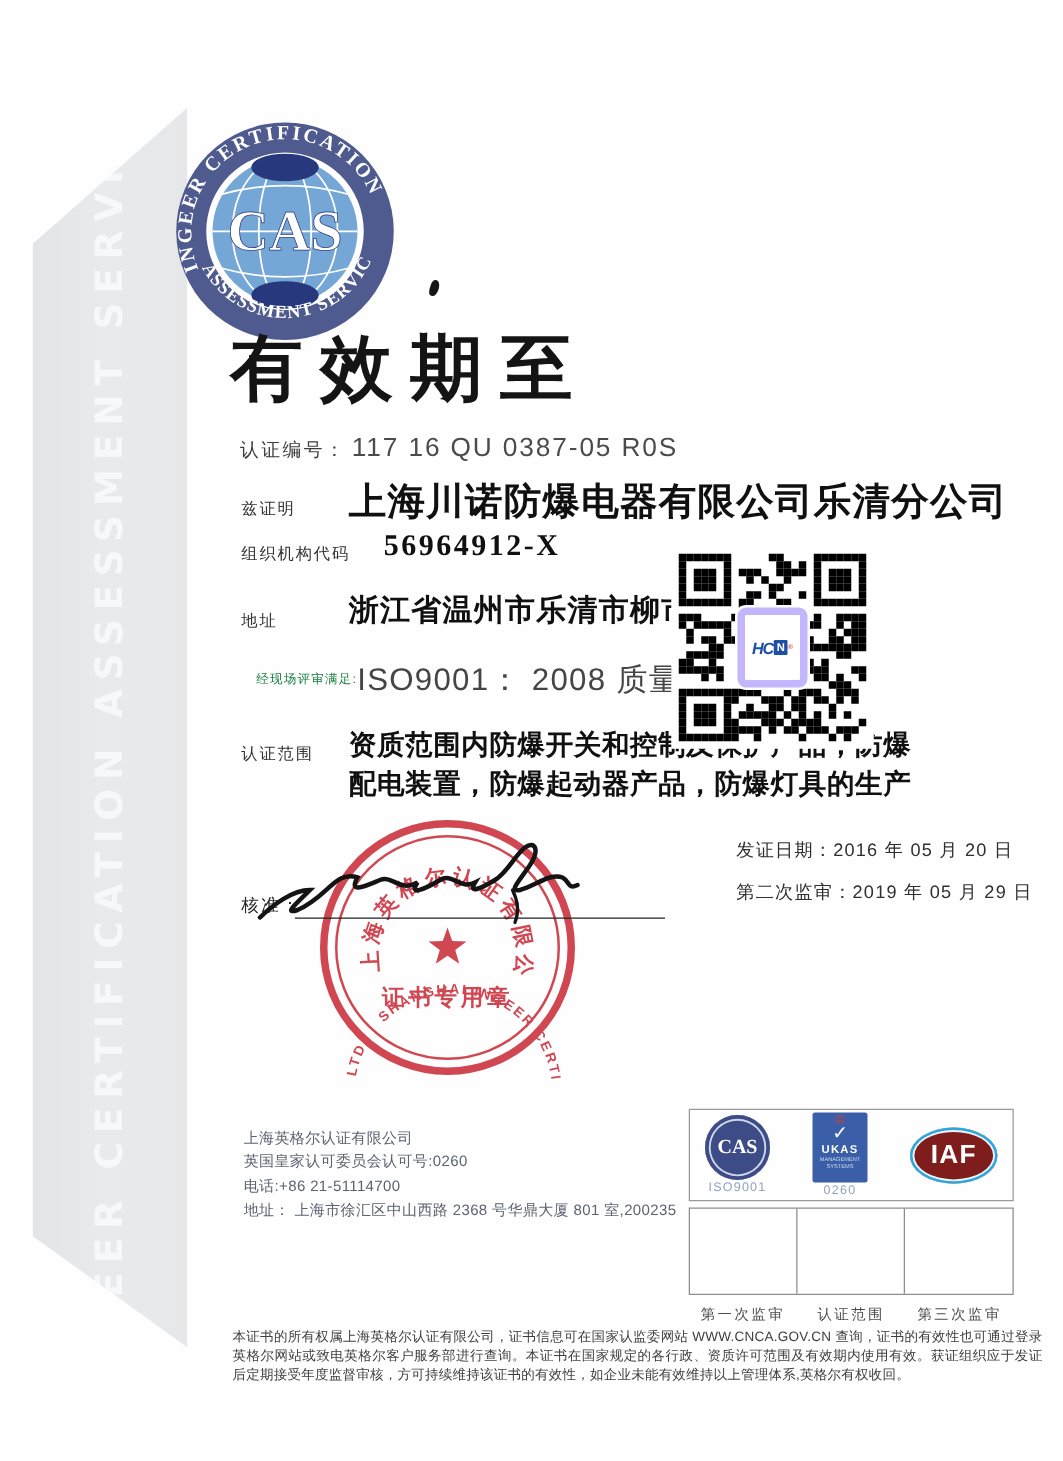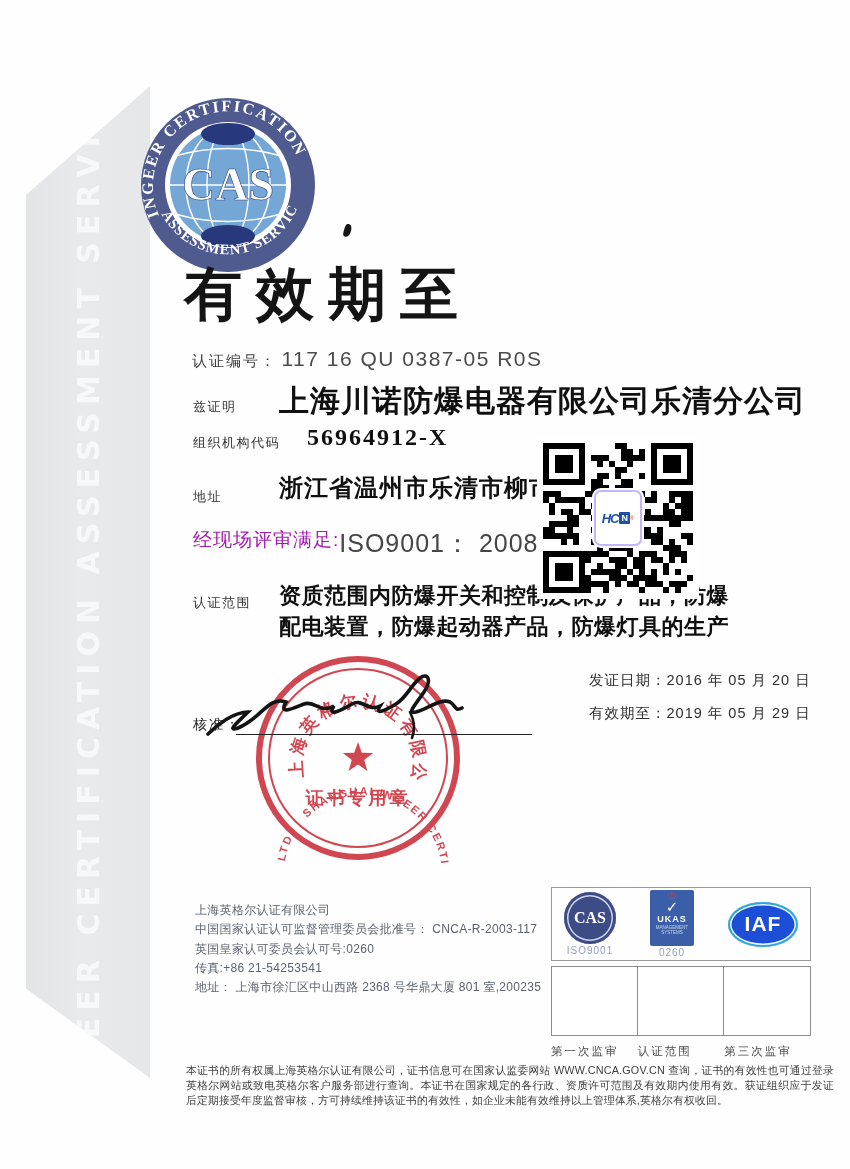--- a/index.html
+++ b/index.html
@@ -31,32 +31,32 @@
   .lbl-s{font-size:13px;color:#333;letter-spacing:1.5px;}
   .serif-b{font-family:"Liberation Serif","DejaVu Serif",serif;font-weight:bold;color:#101010;}
 
   .row-certify-label{position:absolute;left:193px;top:398px;}
   .company{position:absolute;left:279px;top:381px;font-size:30px;letter-spacing:1px;white-space:nowrap;}
   .row-orgcode-label{position:absolute;left:193px;top:434px;}
   .orgcode-val{position:absolute;left:307px;top:424px;font-size:24px;letter-spacing:2px;text-align:right;}
   .row-addr-label{position:absolute;left:193px;top:488px;}
   .addr-val{position:absolute;left:279px;top:472px;font-size:24px;letter-spacing:1px;white-space:nowrap;}
   .row-assess{position:absolute;left:193px;top:527px;white-space:nowrap;}
-  .row-assess .lbl{font-size:19px;color:#a21caf;letter-spacing:1px;vertical-align:6px;}
+  .row-assess .lbl{font-size:10px;color:#15803d;letter-spacing:1px;vertical-align:6px;margin-left:12px;}
   .row-assess .std{font-size:25px;color:#454545;letter-spacing:1px;}
   .row-scope-label{position:absolute;left:193px;top:594px;}
   .scope-val{position:absolute;left:279px;top:580px;width:462px;font-size:22px;line-height:31px;letter-spacing:.5px;}
 
   
   .qr{position:absolute;left:537px;top:437px;background:#fff;padding:6px;z-index:5;}
   .qr-grid{display:grid;grid-template-columns:repeat(25,6px);grid-auto-rows:6px;}
   .qr-grid i{display:block;}
   .qr-grid i.on{background:#000;}
   .qr-logo{position:absolute;left:50%;top:50%;transform:translate(-50%,-50%);
-    width:44px;height:52px;background:#fff;border:2px solid #c4b5fd;border-radius:7px;
+    width:44px;height:52px;background:#fff;border:6px solid #c4b5fd;border-radius:7px;
     box-shadow:0 0 0 2px #fff;display:flex;align-items:center;justify-content:center;}
   .qr-logo .hc{color:#1d4fa4;font-weight:bold;font-style:italic;font-size:13px;letter-spacing:-1px;}
   .qr-logo .nbox{display:inline-block;background:#1d4fa4;color:#fff;font-weight:bold;
     font-size:9px;padding:1px 2px;margin-left:1px;border-radius:1px;}
   .qr-logo .rmark{color:#d03a30;font-size:6px;vertical-align:7px;}
 
   
   .stamp{position:absolute;left:252px;top:652px;width:212px;height:212px;opacity:.9;z-index:2;}
   
   .approve-label{position:absolute;left:193px;top:716px;font-size:14px;color:#222;letter-spacing:2px;z-index:3;}
@@ -74,30 +74,30 @@
   .acc-col{display:flex;flex-direction:column;align-items:center;}
   .cas-mini{width:52px;height:52px;border-radius:50%;background:#3d4c86;position:relative;
     display:flex;align-items:center;justify-content:center;box-shadow:inset 0 0 0 3px #3d4c86, inset 0 0 0 4.5px #cfd6ea;}
   .cas-mini span{color:#fff;font-family:"Liberation Serif",serif;font-weight:bold;font-size:16px;}
   .acc-cap{font-size:10px;color:#93a2bd;letter-spacing:1px;margin-top:1px;}
   .ukas{width:44px;height:56px;background:#3a5ea8;display:flex;flex-direction:column;align-items:center;justify-content:flex-start;border-radius:2px;}
   .ukas .crown{color:#c4453c;font-size:11px;line-height:10px;margin-top:1px;}
   .ukas .check{color:#fff;font-size:15px;line-height:12px;font-weight:bold;}
   .ukas .ukas-t{color:#fff;font-weight:bold;font-size:9px;letter-spacing:1px;margin-top:1px;}
   .ukas .ukas-s{color:#cdd8ee;font-size:4.5px;line-height:5px;text-align:center;white-space:pre-line;margin-top:1px;}
-  .iaf{width:70px;height:45px;border-radius:50%;background:#1d4ed8;display:flex;align-items:center;justify-content:center;
+  .iaf{width:70px;height:45px;border-radius:50%;background:#7f1d1d;display:flex;align-items:center;justify-content:center;
     box-shadow:inset 0 0 0 2px #2aa7de, inset 0 0 0 3.5px #eaf6fc;}
   .iaf span{color:#fff;font-weight:bold;font-size:21px;letter-spacing:1px;}
 
   .audit-table{position:absolute;left:551px;top:966px;width:260px;height:70px;border:1px solid #8d8d8d;
     box-sizing:border-box;display:grid;grid-template-columns:1fr 1fr 1fr;background:#fff;}
   .audit-table .cell{border-right:1px solid #8d8d8d;}
   .audit-table .cell:last-child{border-right:none;}
   .audit-caps{position:absolute;left:551px;top:1044px;width:260px;display:grid;grid-template-columns:1fr 1fr 1fr;}
-  .audit-caps span{text-align:left;font-size:11.5px;color:#4c4c4c;letter-spacing:2px;}
+  .audit-caps span{text-align:center;font-size:11.5px;color:#4c4c4c;letter-spacing:2px;}
 
   .footer{position:absolute;left:186px;top:1063px;width:648px;margin:0;
     font-size:10.8px;line-height:14.8px;color:#3e3e3e;text-align:justify;letter-spacing:.2px;}
 </style>
 </head>
 <body>
 
 <div class="page">
 
   <div class="wm-band">
@@ -812,29 +812,28 @@
   <svg class="signature" viewBox="0 0 268 84">
     <path fill="none" stroke="#141414" stroke-width="3.6" stroke-linecap="round" d="M 4 66 C 14 56 30 44 44 44 C 34 54 22 64 34 60 C 58 50 64 28 82 34 C 74 48 90 40 100 36 C 110 32 116 46 130 38 C 122 50 138 42 148 36 C 158 30 164 44 176 38 C 170 48 182 42 192 36 C 202 30 208 16 216 10 C 224 4 228 12 220 24 C 212 36 202 46 212 44 C 224 41 236 30 246 34 C 252 37 250 44 258 40"></path>
     <path fill="none" stroke="#141414" stroke-width="2.6" stroke-linecap="round" d="M 206 44 C 210 52 212 60 208 70"></path>
   </svg>
 
   <div class="dates">
     <div class="drow">
       <span>发证日期：</span><span>2016 年 05 月 20 日</span>
     </div>
     <div class="drow">
-      <span>有效期至：</span><span>2019 年 05 月 29 日</span>
+      <span>第二次监审：</span><span>2019 年 05 月 29 日</span>
     </div>
   </div>
 
   <div class="issuer">
     <div>上海英格尔认证有限公司</div>
-    <div>中国国家认证认可监督管理委员会批准号： CNCA-R-2003-117</div>
     <div>英国皇家认可委员会认可号:0260</div>
-    <div>传真:+86 21-54253541</div>
+    <div>电话:+86 21-51114700</div>
     <div>地址： 上海市徐汇区中山西路 2368 号华鼎大厦 801 室,200235</div>
   </div>
 
   <div class="acc-box">
     <div class="acc-col">
       <div class="cas-mini">
         <span>CAS</span>
       </div>
       <span class="acc-cap">ISO9001</span>
     </div>

